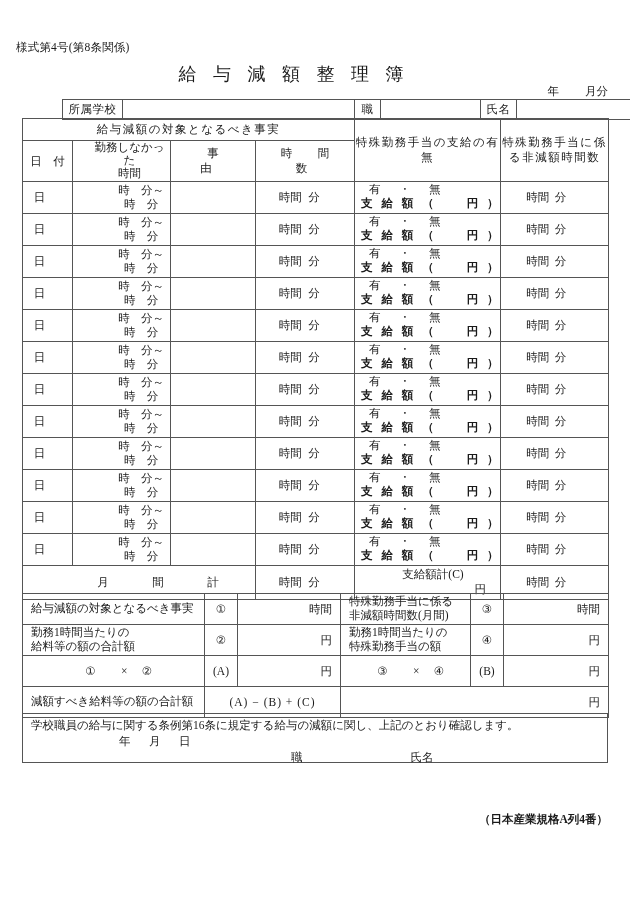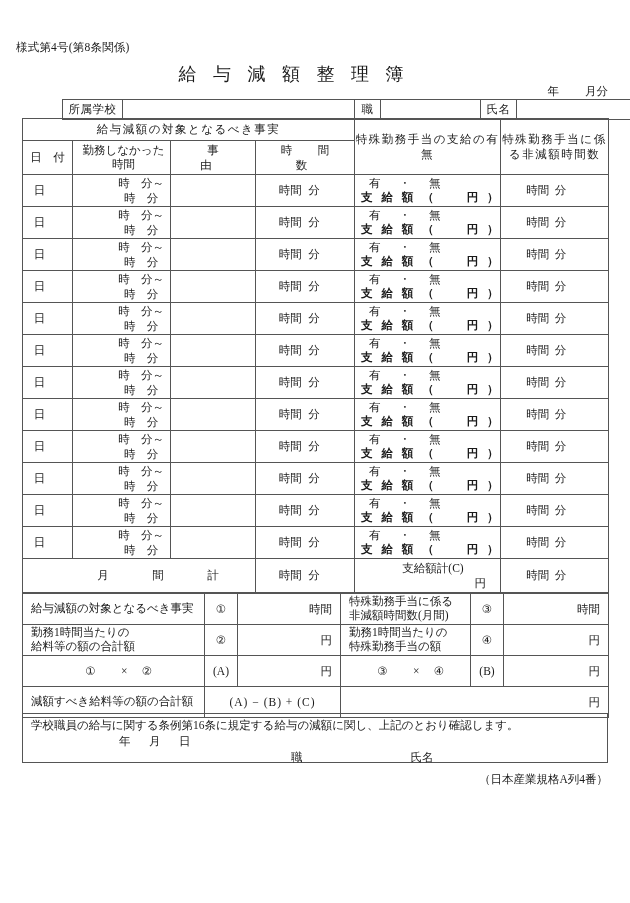--- a/index.html
+++ b/index.html
@@ -95,21 +95,21 @@
     letter-spacing: 7px;
     text-indent: 7px;
   }
   .spread-wide {
     display: block;
     letter-spacing: 14px;
     text-indent: 14px;
   }
   .lbl-left {
     text-align: left;
-    padding-left: 4px;
+    padding-left: 16px;
     line-height: 1.15;
   }
   .row-data td { height: 31px; }
   .day-cell {
     text-align: right;
     padding-right: 16px;
   }
   .time-range {
     text-align: left;
     padding-left: 28px;
@@ -219,23 +219,24 @@
   .confirm-sign {
     font-size: 11.5px;
     margin-top: 1px;
     padding-left: 268px;
     white-space: nowrap;
   }
   .confirm-sign span.gap { display: inline-block; width: 108px; }
   .footnote {
     position: absolute;
     right: 22px;
-    top: 772px;
-    font-size: 11.5px;
-    white-space: nowrap;
+    top: 812px;
+    font-size: 11.5px;
+    white-space: nowrap;
+    font-weight: bold;
   }
 </style>
 </head>
 <body>
 
 <div class="page">
 
   <div class="form-no">様式第4号(第8条関係)</div>
   <div class="doc-title">給 与 減 額 整 理 簿</div>
   <div class="period-line">

